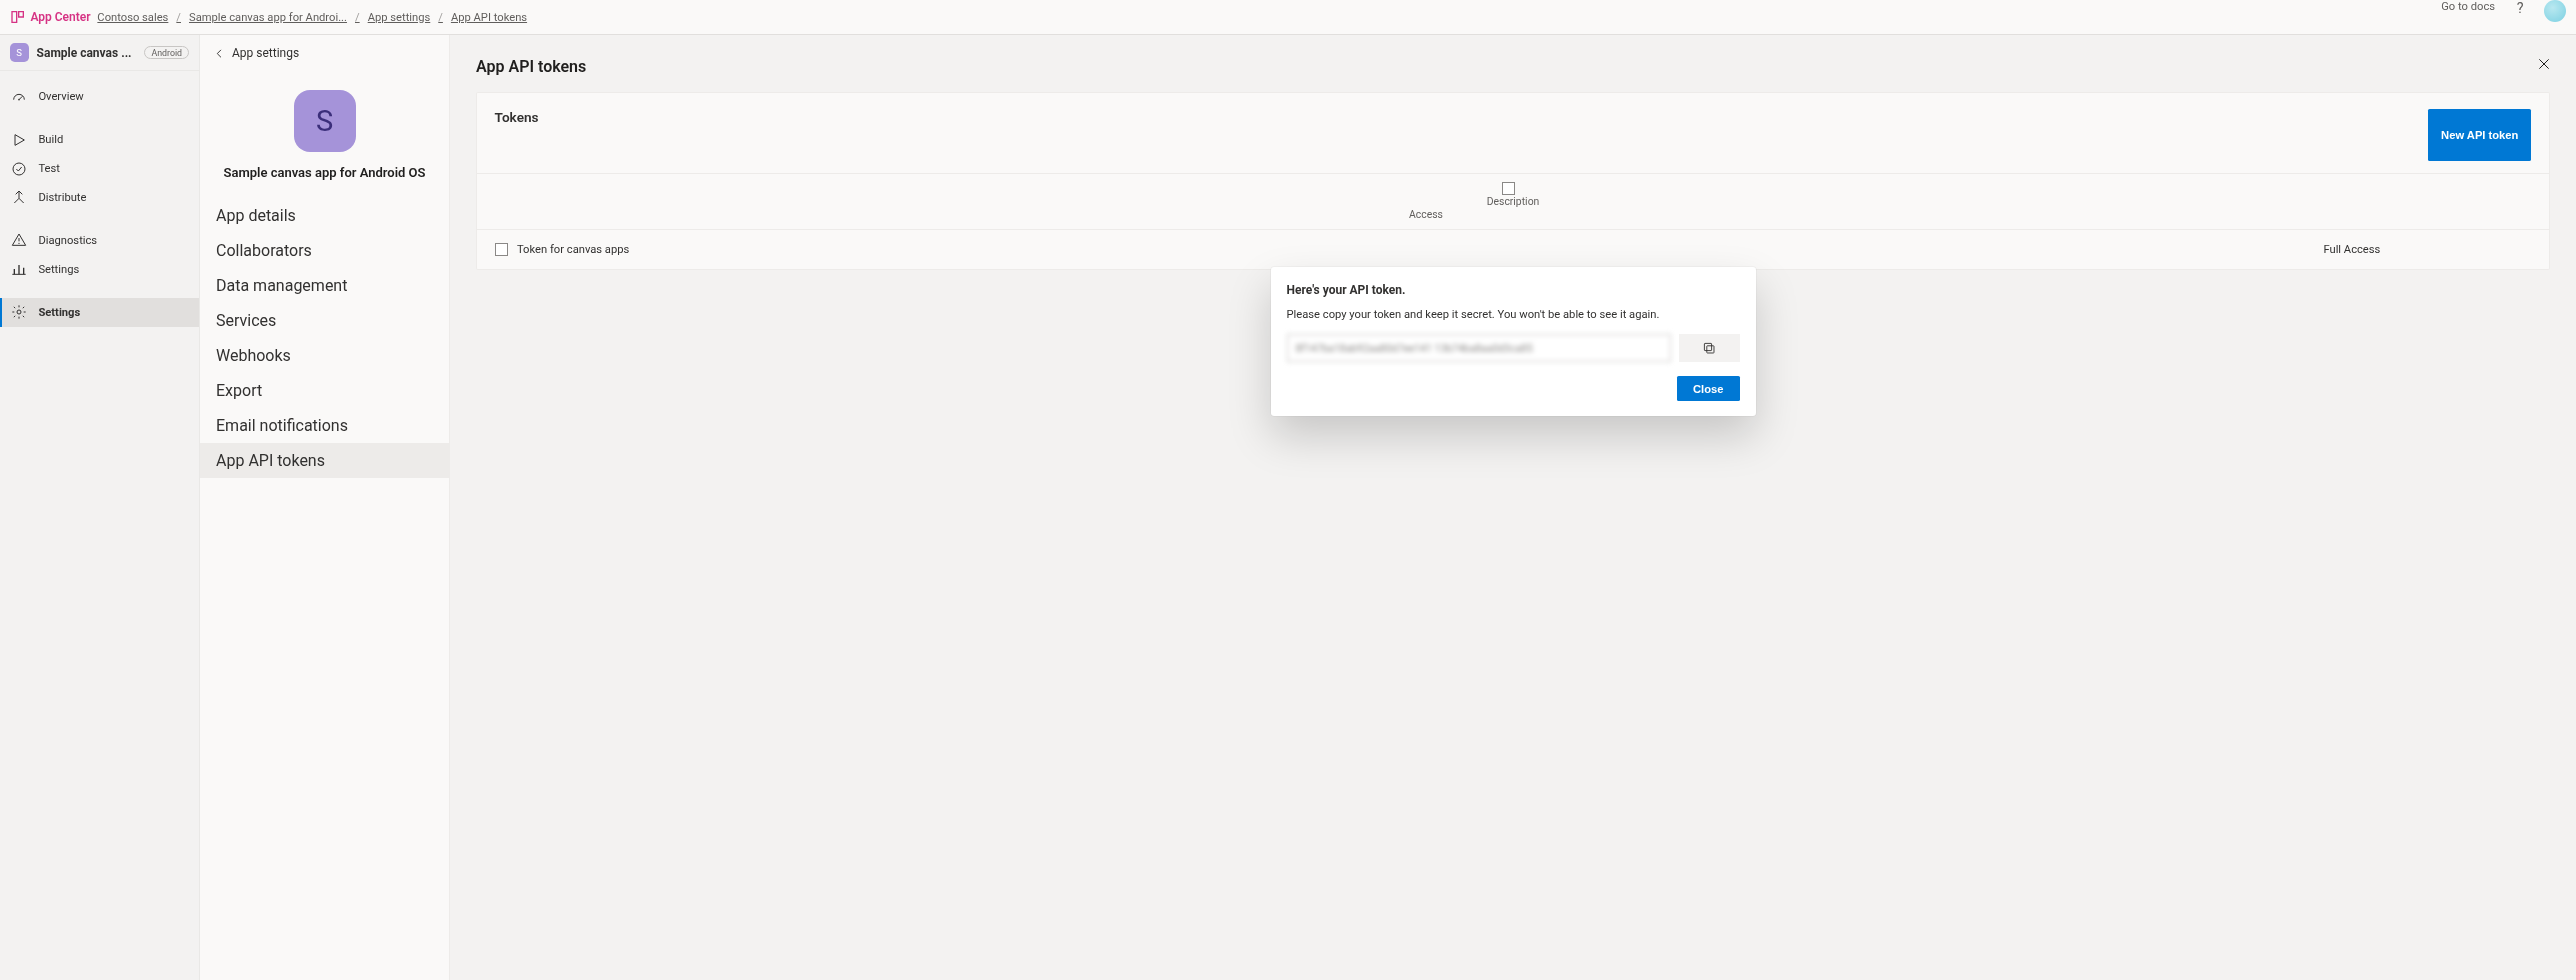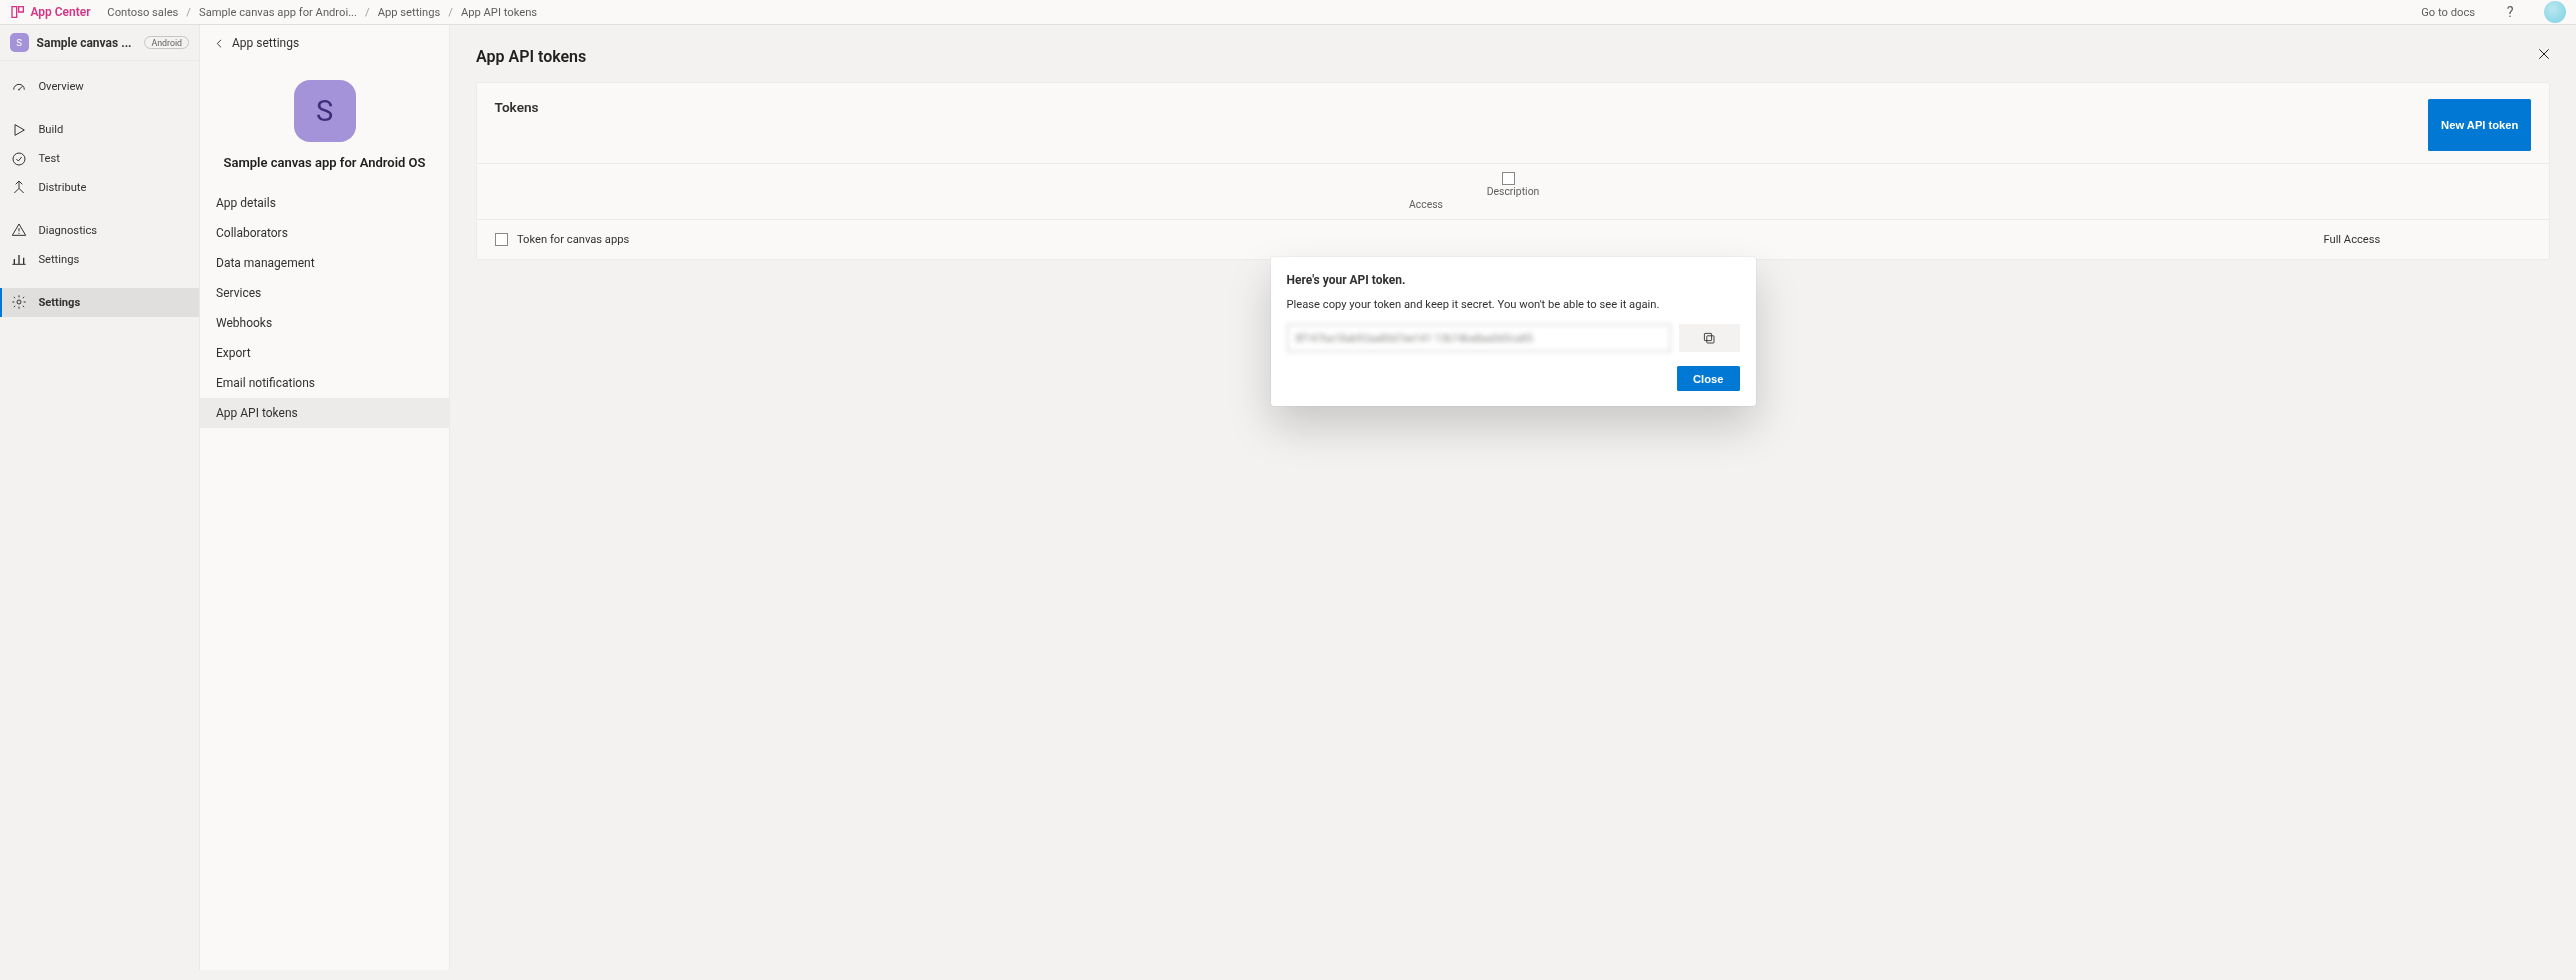--- a/index.html
+++ b/index.html
@@ -7,32 +7,31 @@
   body {
     font-family: "Segoe UI", -apple-system, BlinkMacSystemFont, Roboto, sans-serif;
     font-size: 11.2px;
     color: #323130;
     background: #f3f2f1;
     overflow: hidden;
   }
 
   
   .topbar {
-    height: 25px;
+    height: 35px;
     background: #faf9f8;
     border-bottom: 0.8px solid #e1dfdd;
     display: flex;
-    align-items: center;
     padding: 0 9.6px;
-    gap: 12px;
+    gap: 2px;
   }
   .logo-wrap { display:flex; align-items:center; gap:4.8px; }
   .logo { width:16px; height:16px; }
   .brand { color:#d63384; font-weight:600; font-size:12px; margin-right:4.8px;}
-  .crumbs { display:flex; align-items:center; gap:8px; color:#605e5c; font-size:11.2px;}
+  .crumbs { display:flex; align-items:center; gap:8px; color:#605e5c; font-size:11.2px;text-decoration:underline;}
   .crumb { white-space:nowrap; cursor:pointer;}
   .crumb-sep { color:#a19f9d; }
   .top-spacer { flex:1; }
   .top-link { color:#605e5c; margin-right:14.4px; cursor:pointer;}
   .help-icon { width:17.6px; height:17.6px; display:flex; align-items:center; justify-content:center; color:#605e5c; margin-right:13px; cursor:pointer; font-size:14.4px;}
   .avatar { width:22.4px; height:22.4px; border-radius:50%; background: radial-gradient(circle at 40% 35%, #b9e8f0 0%, #8ed7e6 70%, #7bcfe0 100%); cursor:pointer;}
 
   
   .workspace {
     display:flex;
@@ -107,21 +106,21 @@
     background:#a593d9;
     display:inline-flex; align-items:center; justify-content:center;
     color:#3b2e7a; font-size:29px; font-weight:400;
   }
   .app-big-title { text-align:center; font-size:13px; font-weight:600; color:#201f1e; padding:4.8px 11.2px 17.6px;}
   .settings-list { display:flex; flex-direction:column;}
   .settings-item {
     padding:8px 16px;
     color:#323130;
     cursor:pointer;
-    font-size:12px;
+    font-size:16px;
   }
   .settings-item.active { background:#edebe9;}
 
   
   .content {
     flex:1;
     background:#f3f2f1;
     position:relative;
     padding:22.4px 26px;
     overflow:auto;

